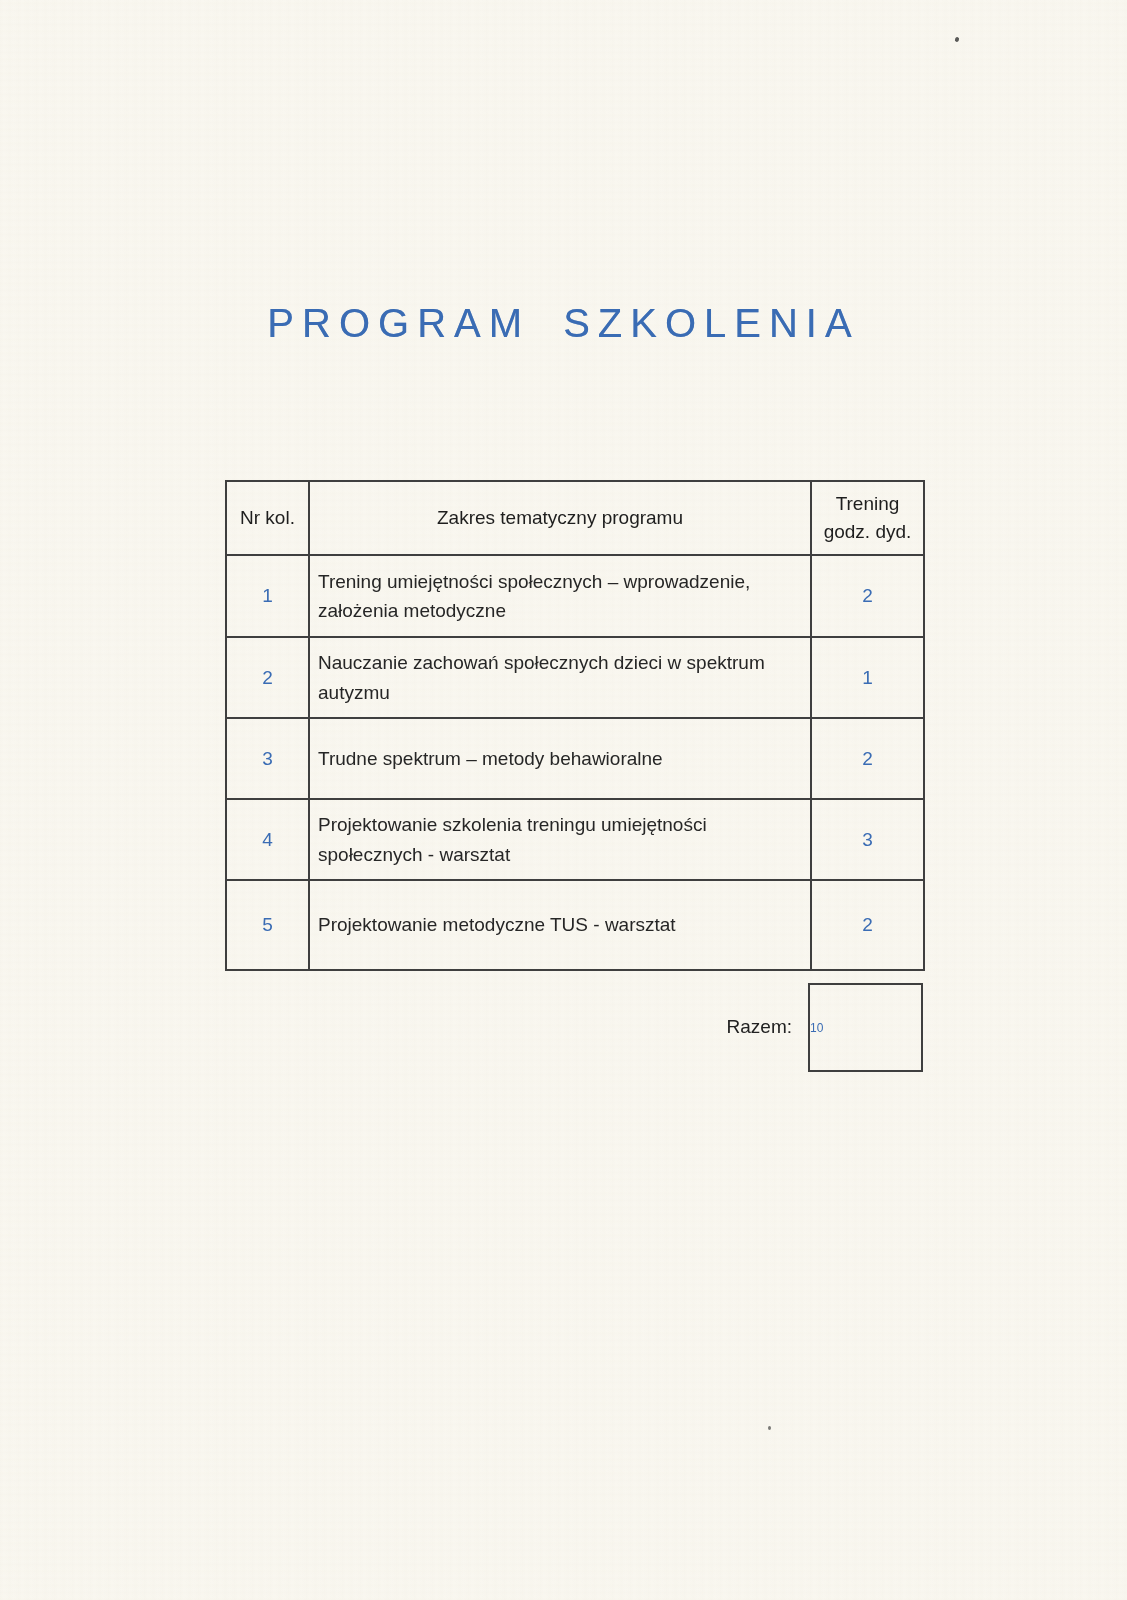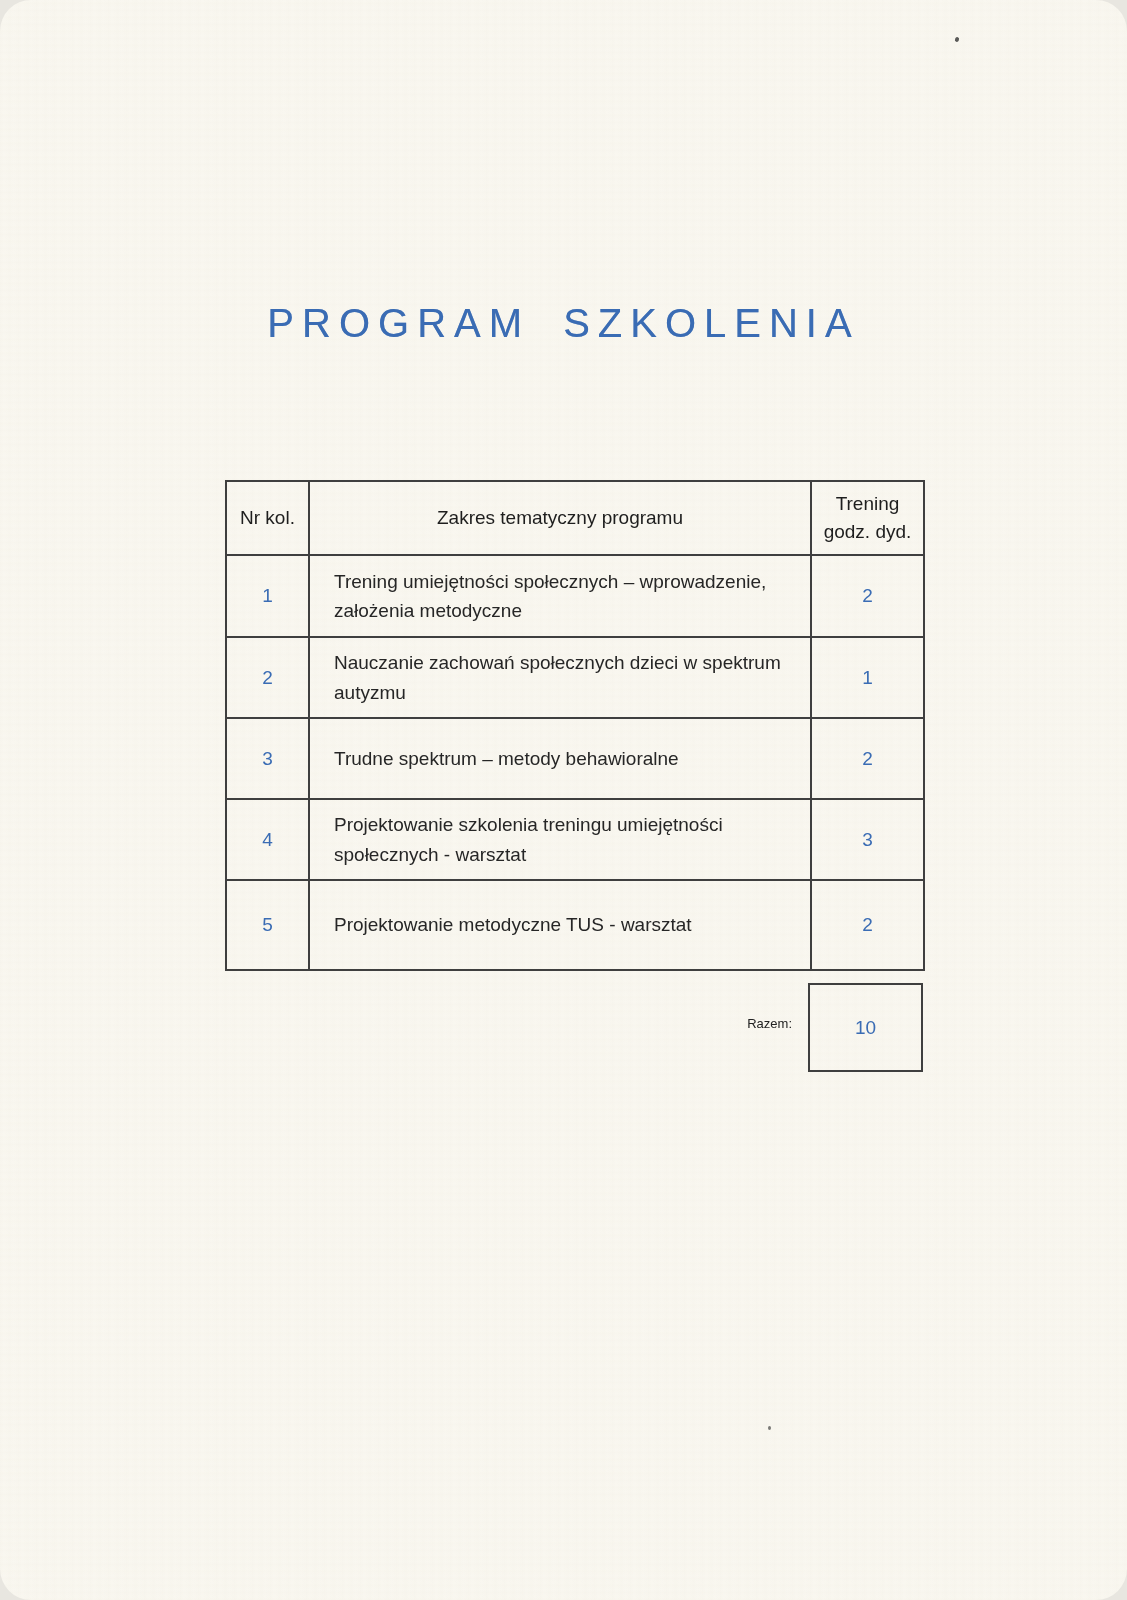--- a/index.html
+++ b/index.html
@@ -11,21 +11,20 @@
     position: relative;
     width: 1127px;
     height: 1600px;
     margin: 0 auto;
     background-color: #f9f7f0;
     background-image:
       repeating-linear-gradient(0deg, rgba(210,200,170,0.035) 0px, rgba(255,255,255,0) 3px, rgba(210,200,170,0.02) 7px),
       repeating-linear-gradient(90deg, rgba(205,198,175,0.03) 0px, rgba(255,255,255,0) 4px, rgba(205,198,175,0.02) 9px);
     font-family: "Liberation Sans", "DejaVu Sans", sans-serif;
     overflow: hidden;
-    border-radius: 31px;
   }
   .title {
     position: absolute;
     top: 301px;
     left: 0;
     width: 100%;
     margin: 0;
     text-align: center;
     font-size: 40px;
     font-weight: normal;
@@ -67,43 +66,43 @@
   tr.body-row-5 { height: 90px; }
   td.cell-nr, td.cell-hours {
     text-align: center;
     font-size: 19px;
     color: #3a6cb4;
   }
   td.cell-topic {
     text-align: left;
     font-size: 19px;
     color: #262626;
-    padding: 6px 18px 6px 24px;
+    padding: 6px 18px 6px 8px;
     line-height: 1.55;
   }
   .total-label {
     position: absolute;
     left: 540px;
     top: 1016px;
     width: 252px;
     text-align: right;
-    font-size: 13px;
+    font-size: 19px;
     color: #222222;
   }
   .total-box {
     position: absolute;
     left: 808px;
     top: 983px;
     width: 111px;
     height: 85px;
     border: 2px solid #3f3f3f;
     display: flex;
     align-items: center;
-    justify-content: center;
-    font-size: 19px;
+    justify-content: flex-start;
+    font-size: 12px;
     color: #3a6cb4;
   }
   .speck {
     position: absolute;
     background: #5a5a58;
     border-radius: 50%;
   }
   .speck-top-right { left: 955px; top: 37px; width: 4px; height: 5px; transform: rotate(20deg); }
   .speck-bottom    { left: 768px; top: 1426px; width: 3px; height: 4px; opacity: 0.8; }
 </style>

